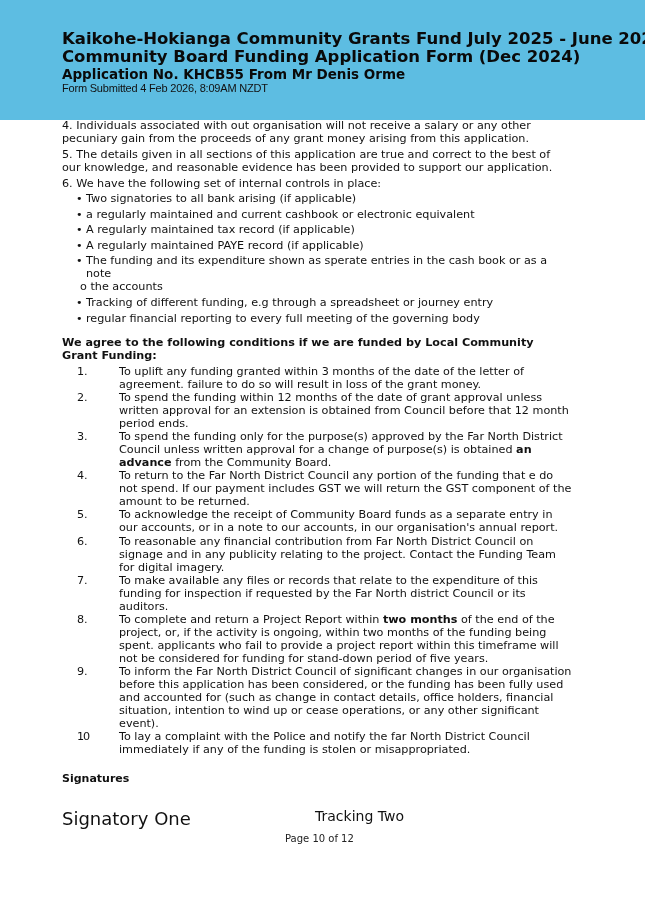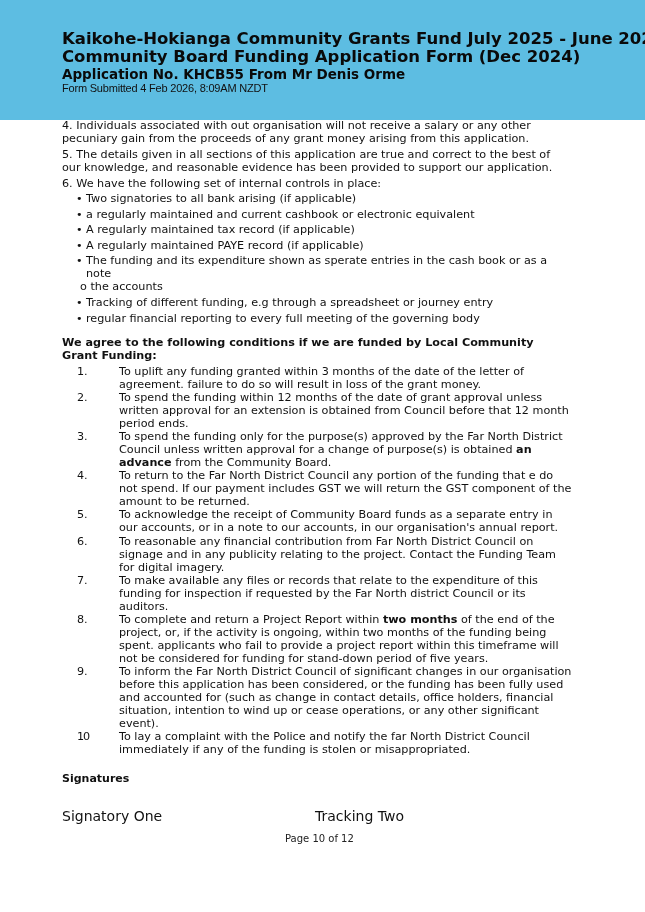--- a/index.html
+++ b/index.html
@@ -18,21 +18,21 @@
   .bullets li::before { content: "\2022"; position: absolute; left: 0; top: 0; }
   .bullets li .cont { display: block; }
   .cond-head { font-weight: bold; margin: 11px 0 3px 0; }
   .conds { list-style: none; margin: 0; padding: 0 0 0 15px; }
   .conds li { position: relative; padding-left: 9px; margin: 0 0 0.2px 0; }
   .conds li .num { position: absolute; left: 0; top: 0; }
   .conds li .txt { display: block; padding-left: 1px; margin-left: 32px; }
   b { font-weight: bold; }
 
   .sig-head { position: absolute; left: 62px; top: 772px; font-size: 11px; font-weight: bold; }
-  .sig1 { position: absolute; left: 62px; top: 808px; font-size: 14px; }
+  .sig1 { position: absolute; left: 62px; top: 808px; font-size: 18px; }
   .sig2 { position: absolute; left: 315px; top: 808px; font-size: 14px; }
   .page-num { position: absolute; left: 285px; top: 833px; font-size: 10px; color: #222; }
 </style>
 </head>
 <body>
 
 <div class="header">
   <div class="h-title l1">Kaikohe-Hokianga Community Grants Fund July 2025 - June 2026</div>
   <div class="h-title l2">Community Board Funding Application Form (Dec 2024)</div>
   <div class="h-app">Application No. KHCB55 From Mr Denis Orme</div>

